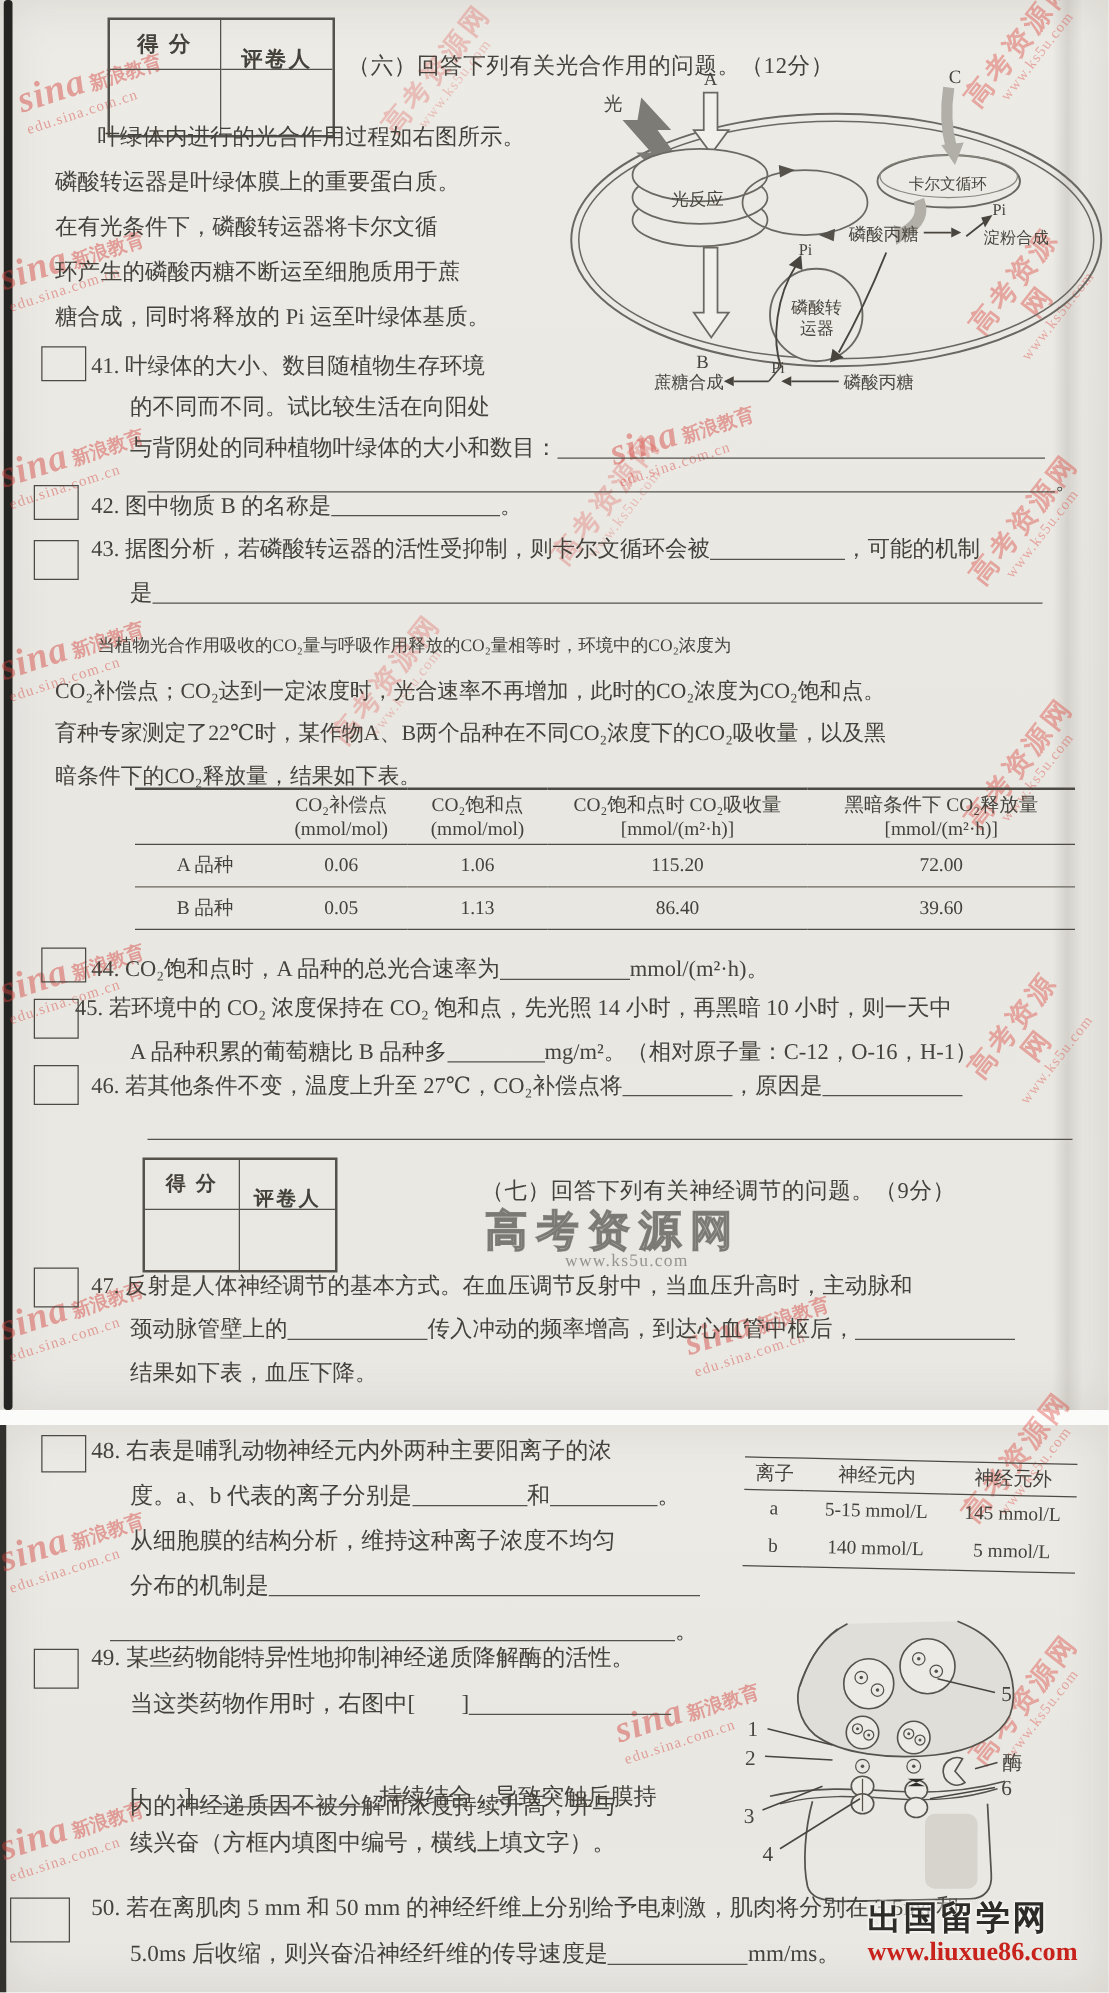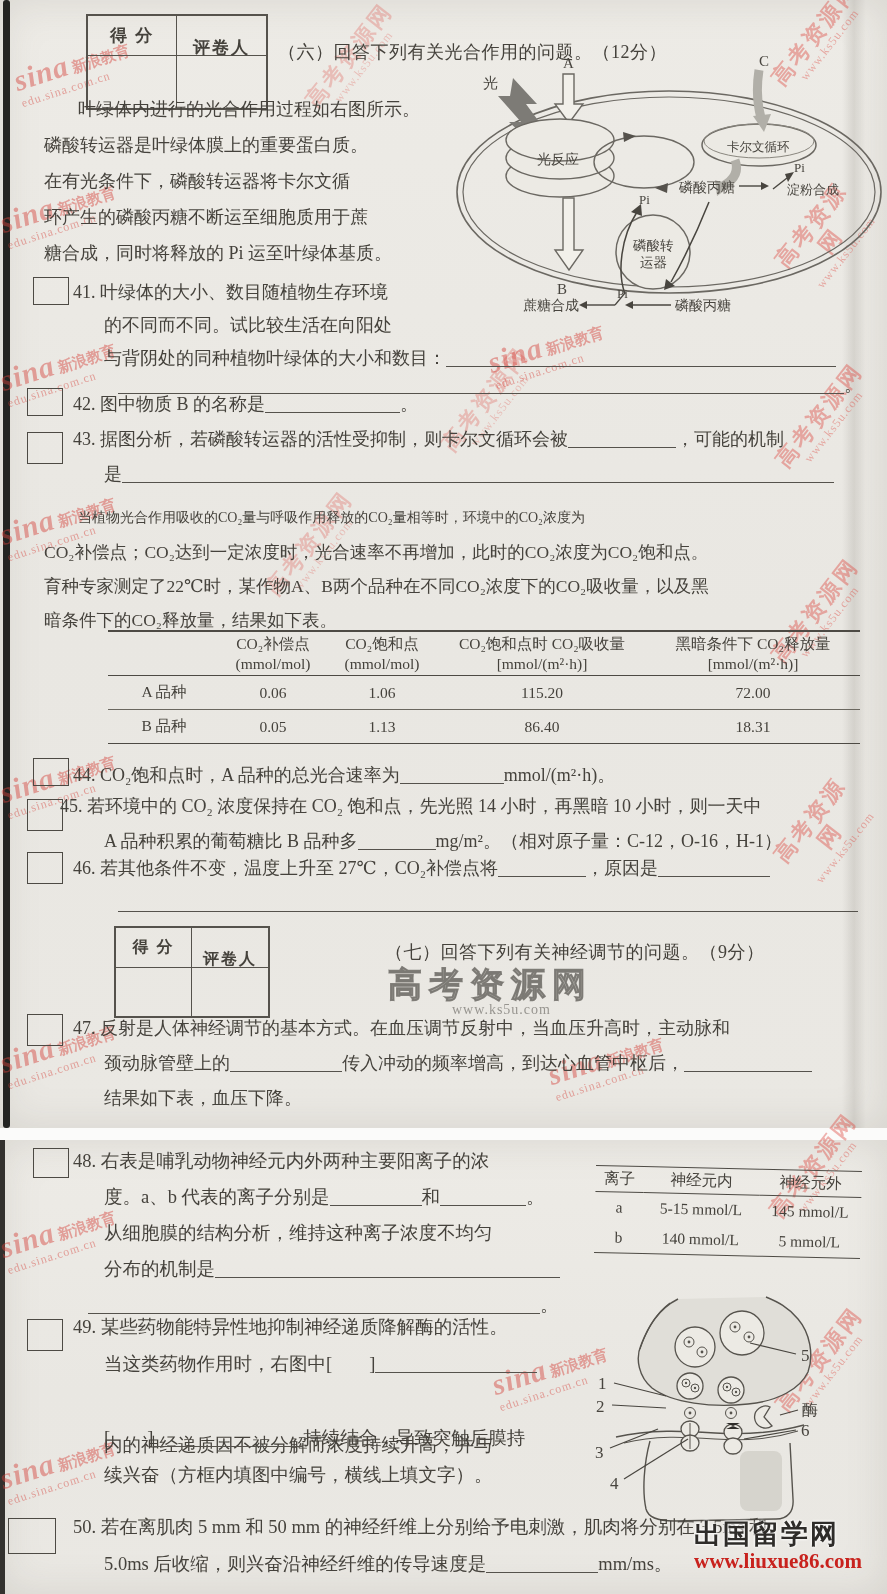--- a/index.html
+++ b/index.html
@@ -263,21 +263,21 @@
           <td>0.06</td>
           <td>1.06</td>
           <td>115.20</td>
           <td>72.00</td>
         </tr>
         <tr>
           <td>B 品种</td>
           <td>0.05</td>
           <td>1.13</td>
           <td>86.40</td>
-          <td>18.31</td>
+          <td>39.60</td>
         </tr>
       </tbody>
     </table>
   </div>
 
   <div class="chk" style="left:33px;top:758px;width:34px;height:26px;"></div>
   <div class="ln" style="left:73px;top:762px;">
     <span>44. CO₂饱和点时，A 品种的总光合速率为</span><span class="blank" style="width:104px;"></span><span>mmol/(m²·h)。</span>
   </div>
 

